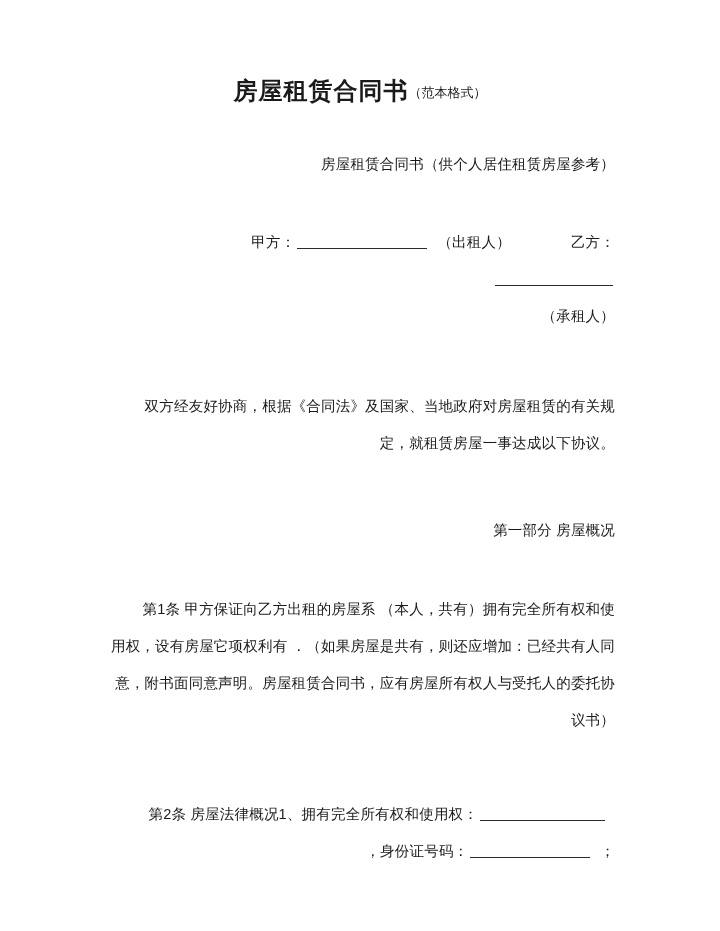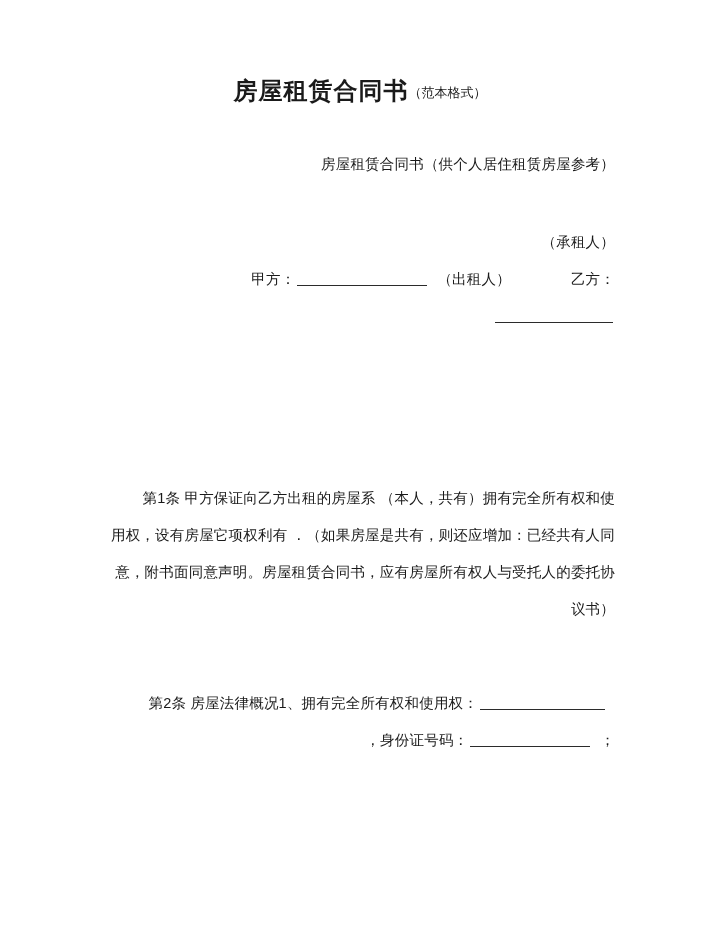--- a/index.html
+++ b/index.html
@@ -103,31 +103,35 @@
   </h1>
 
   <div class="gap-subtitle"></div>
 
   <div class="body-block">
 
     <p class="para">房屋租赁合同书（供个人居住租赁房屋参考）</p>
 
     <div class="gap-parties"></div>
 
-    <p class="para">（承租人）</p>
-
     <p class="para">
       <span class="indent"></span><span>甲方：</span><span class="blank blank-a"></span><span class="spacer-sm"></span><span>（出租人）</span><span class="spacer-wide"></span><span>乙方：</span><span class="blank blank-b"></span>
     </p>
 
+    <p class="para">（承租人）</p>
+
     <div class="gap-recital"></div>
 
+    <p class="para">
+      <span class="indent"></span><span>双方经友好协商，根据《合同法》及国家、当地政府对房屋租赁的有关规定，就租赁房屋一事达成以下协议。</span>
+    </p>
 
     <div class="gap-section"></div>
 
+    <p class="para">第一部分 房屋概况</p>
 
     <div class="gap-art1"></div>
 
     <p class="para">
       <span class="indent"></span><span>第1条 甲方保证向乙方出租的房屋系 （本人，共有）拥有完全所有权和使用权，设有房屋它项权利有 ．（如果房屋是共有，则还应增加：已经共有人同意，附书面同意声明。房屋租赁合同书，应有房屋所有权人与受托人的委托协议书）</span>
     </p>
 
     <div class="gap-art2"></div>
 
     <p class="para">

